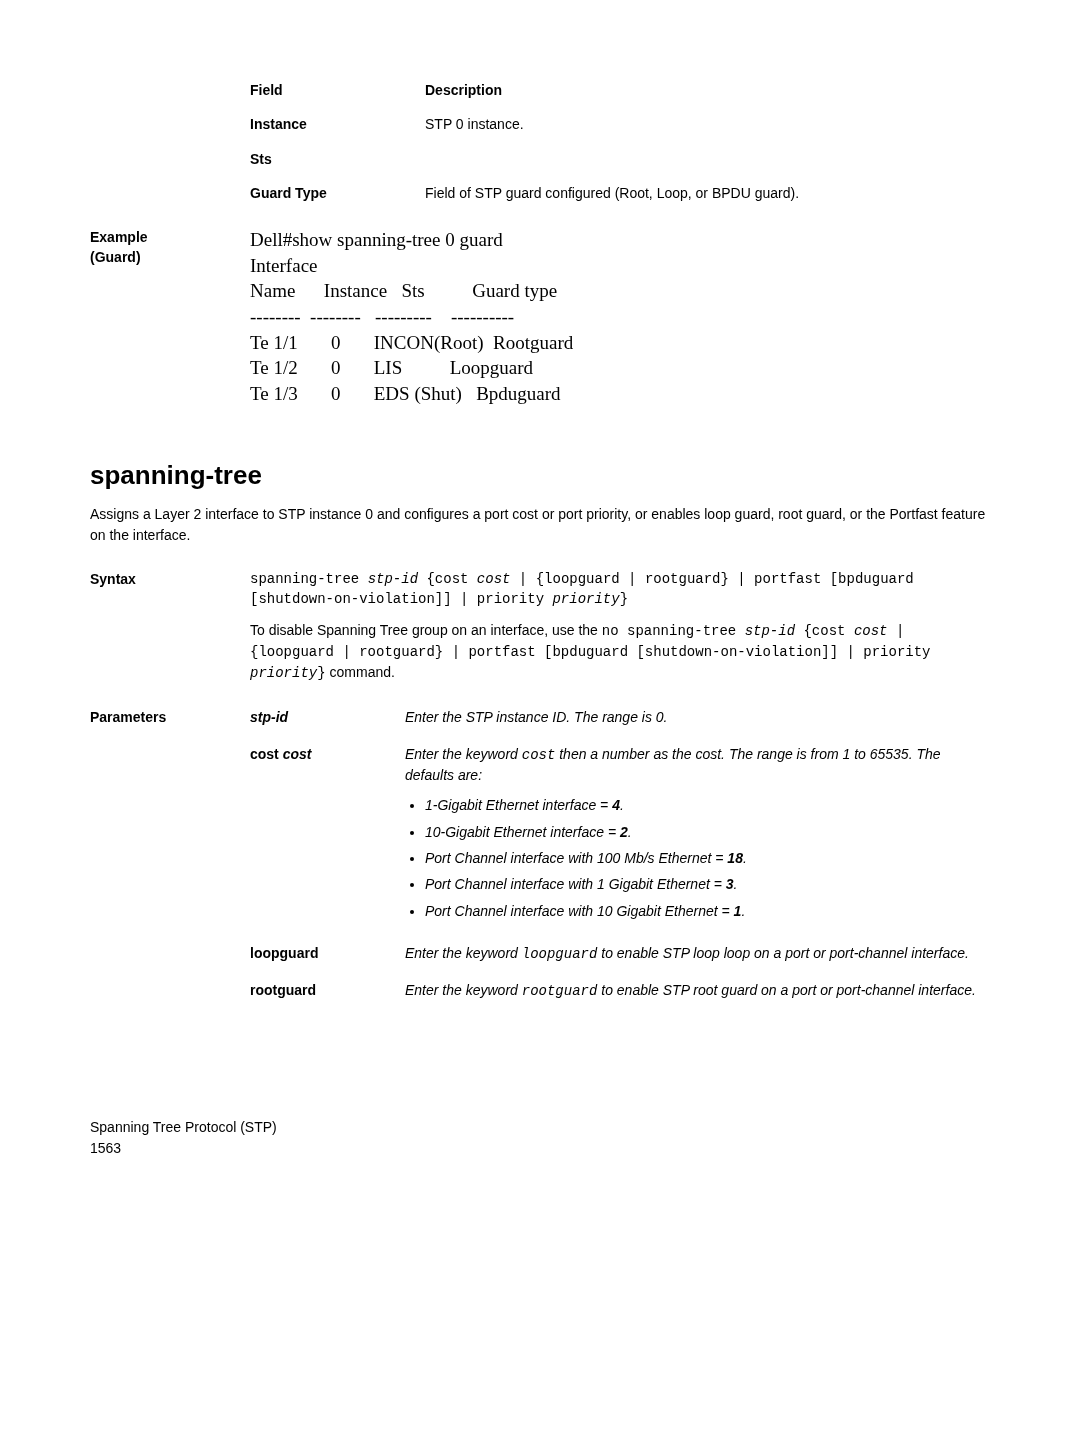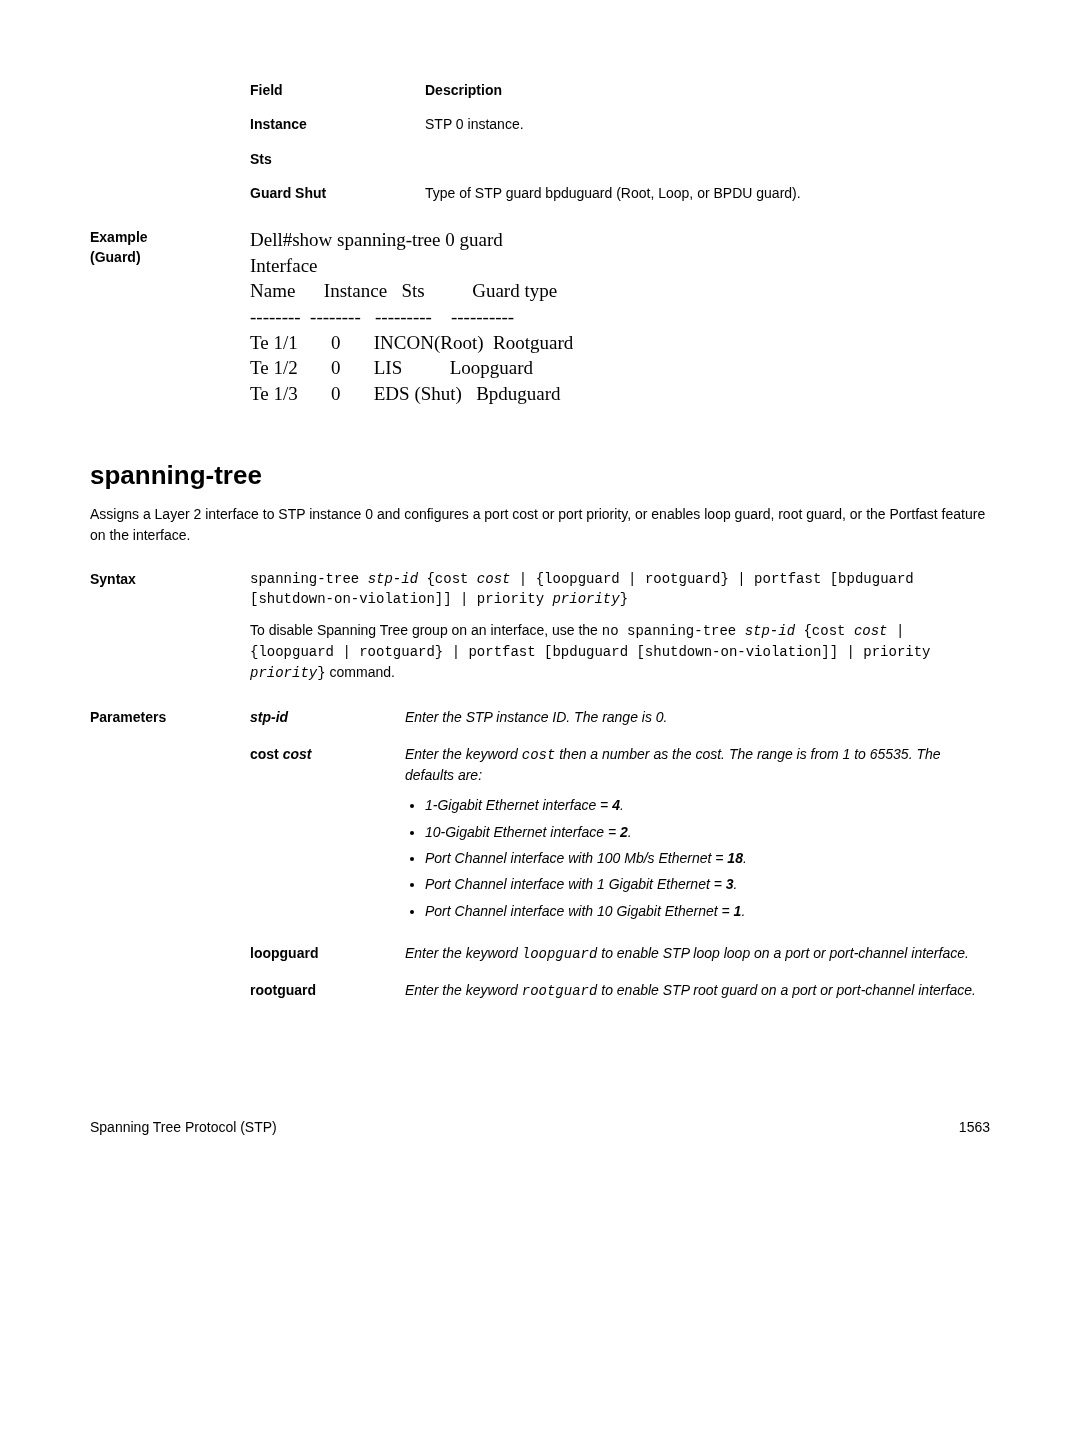--- a/index.html
+++ b/index.html
@@ -79,43 +79,44 @@
   }
   ul.bullets {
     margin: 10px 0 6px 0;
     padding-left: 20px;
   }
   ul.bullets li {
     margin-bottom: 6px;
   }
   .footer {
     display: flex;
-    justify-content: space-between;
+    justify-content: flex-start;
     margin-top: 100px;
     font-size: 14px;
+    flex-direction: column;
   }
 </style>
 </head>
 <body>
 
 <div class="field-table">
   <div class="field-row">
     <div class="field-label bold">Field</div>
     <div class="field-desc bold">Description</div>
   </div>
   <div class="field-row">
     <div class="field-label bold">Instance</div>
     <div class="field-desc">STP 0 instance.</div>
   </div>
   <div class="field-row">
     <div class="field-label bold">Sts</div>
   </div>
   <div class="field-row">
-    <div class="field-label bold">Guard Shut</div>
-    <div class="field-desc">Type of STP guard bpduguard (Root, Loop, or BPDU guard).</div>
+    <div class="field-label bold">Guard Type</div>
+    <div class="field-desc">Field of STP guard configured (Root, Loop, or BPDU guard).</div>
   </div>
 </div>
 
 <div class="example-block">
   <div class="side-label">
     <span>Example</span><br>
     <span>(Guard)</span>
   </div>
   <pre>Dell#show spanning-tree 0 guard
 Interface

